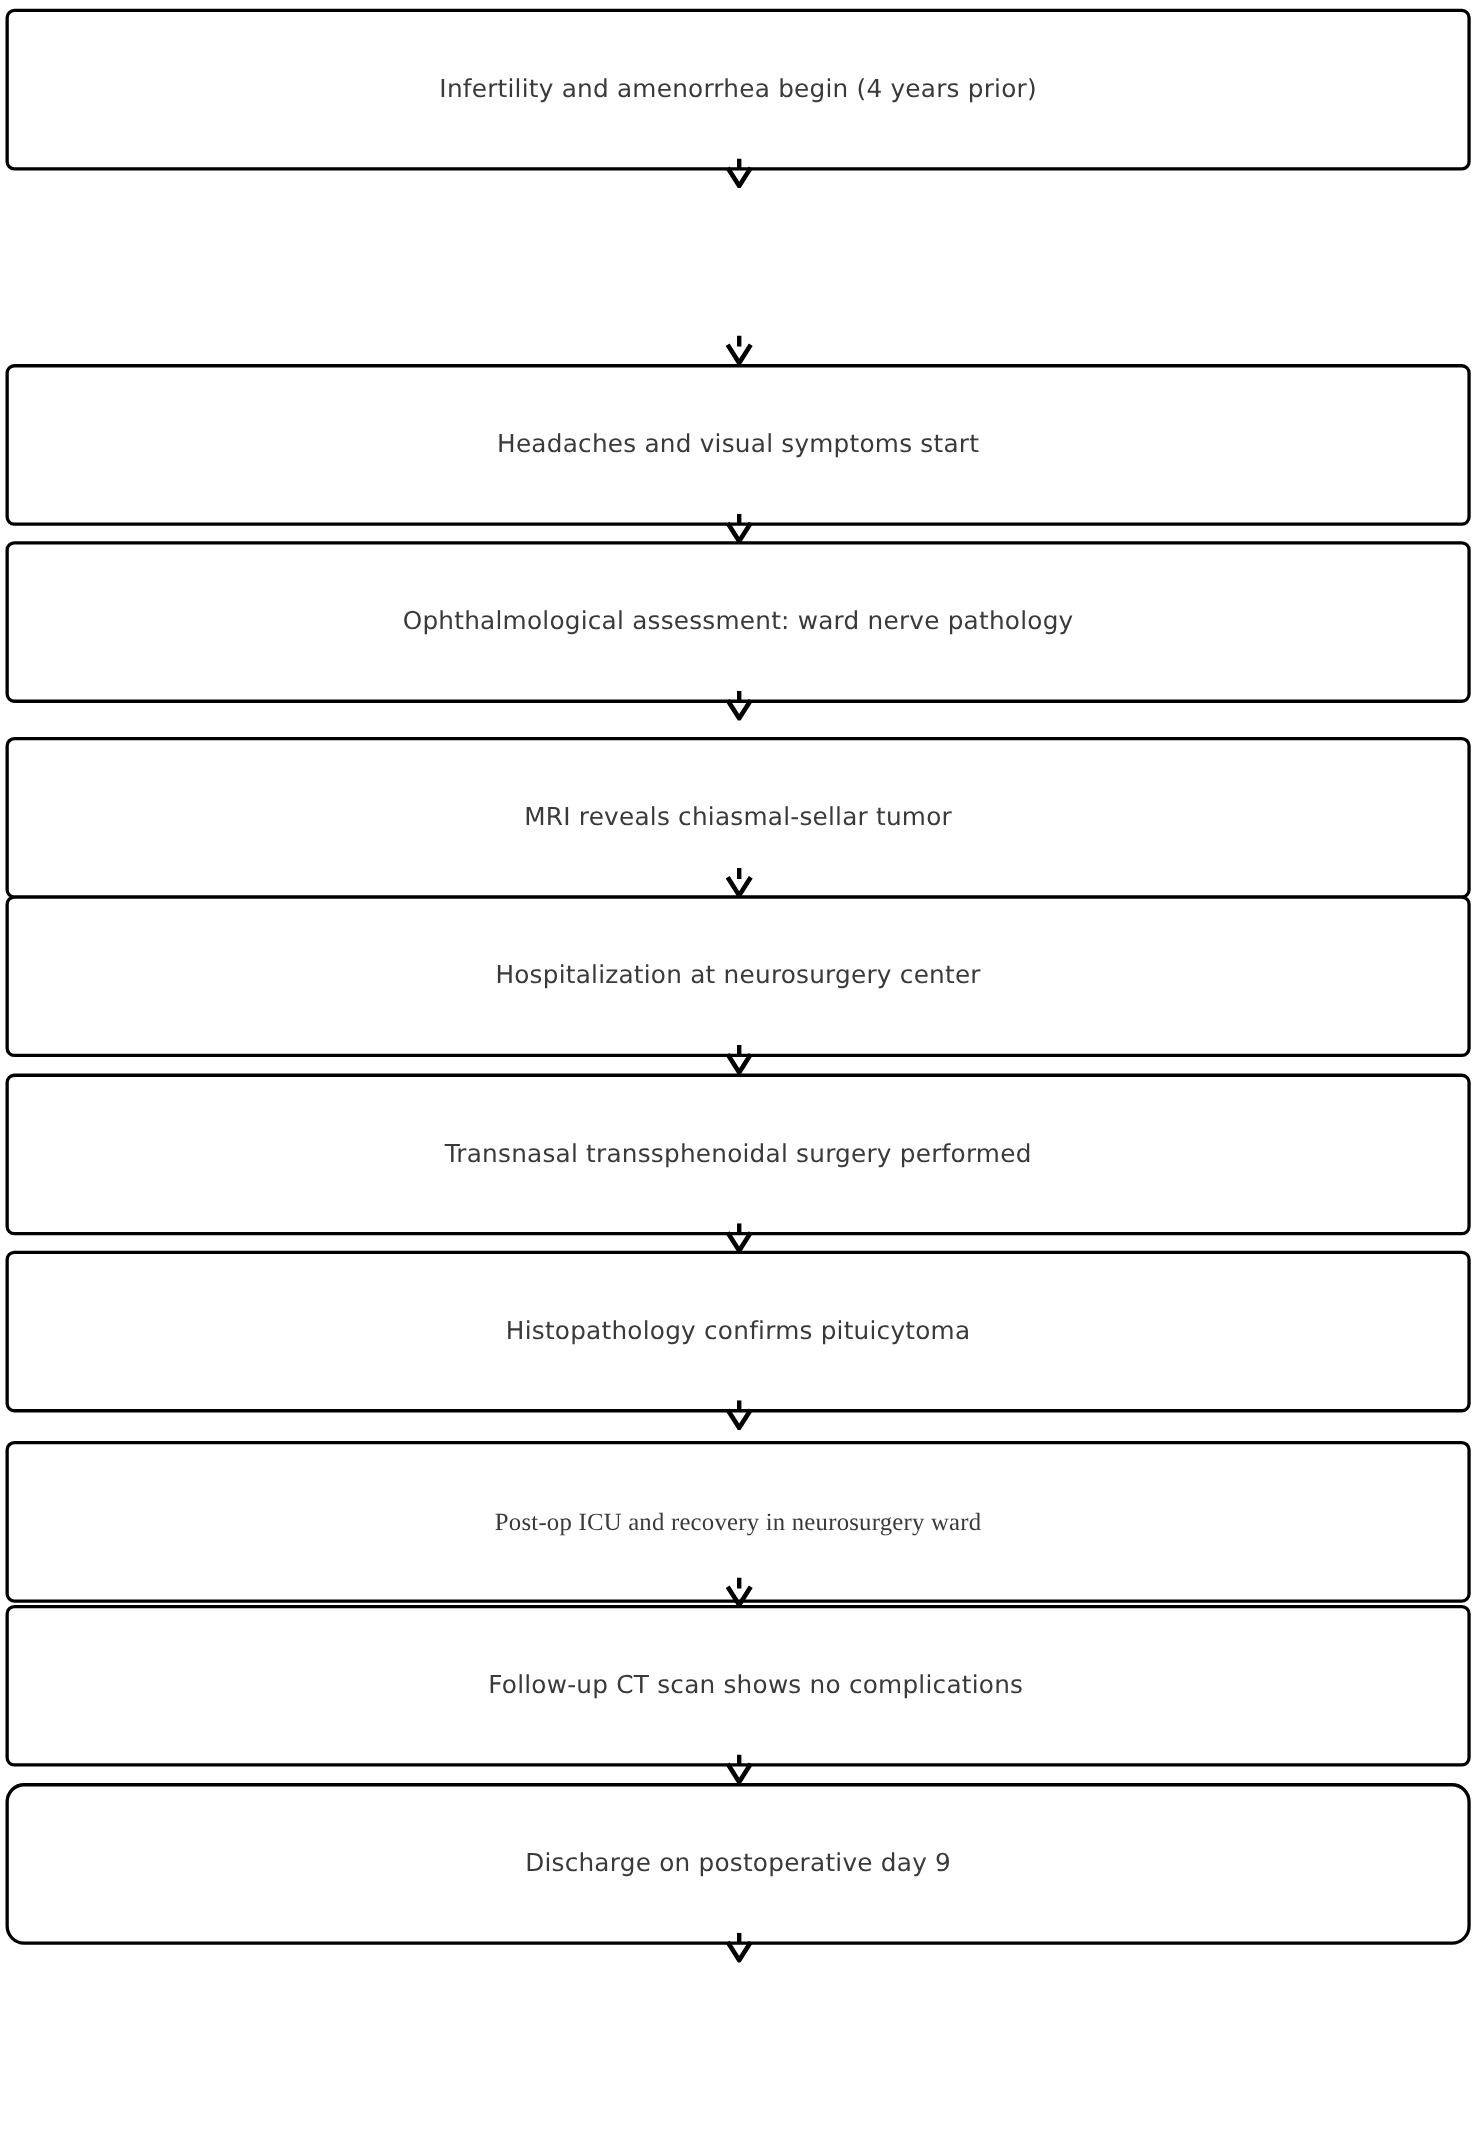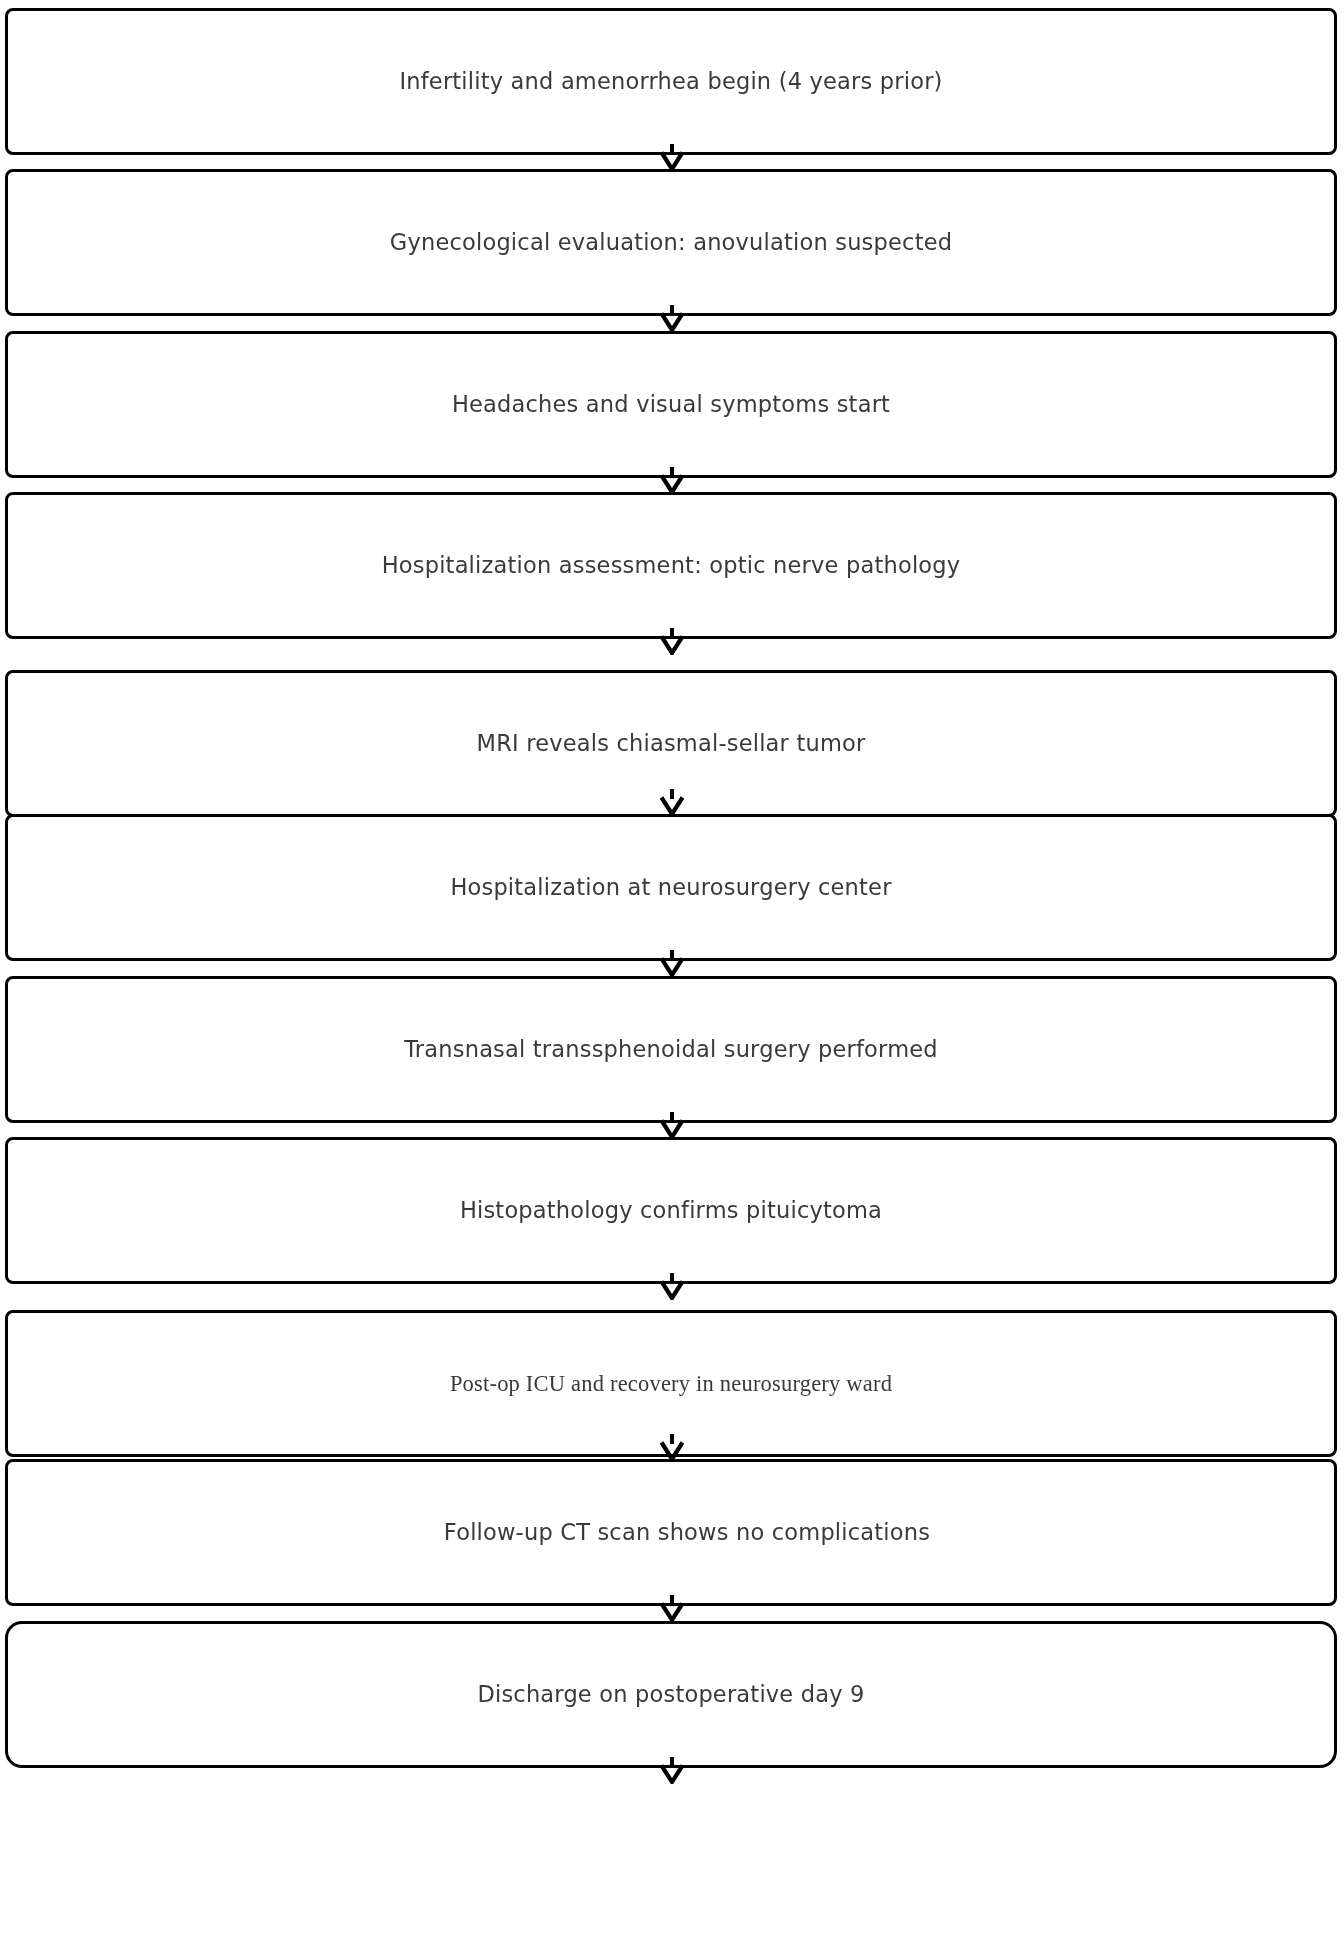--- a/index.html
+++ b/index.html
@@ -54,40 +54,37 @@
 <div class="flowchart">
     <div class="node" style="top: 8px;">
     <span class="node-label">Infertility and amenorrhea begin (4 years prior)</span>
   </div>
     <div class="arrow" style="top: 144px;">
     <svg width="30" height="27" viewBox="0 0 30 27" xmlns="http://www.w3.org/2000/svg">
       <path d="M15 0 L15 10" fill="none" stroke="#000000" stroke-width="4"></path>
       <path d="M4.5 8.5 L15 25 L25.5 8.5" fill="none" stroke="#000000" stroke-width="4.2" stroke-linejoin="miter"></path>
     </svg>
   </div>
-    <div class="node" style="top: 169.3px;">
-    <span class="node-label">Gynecological evaluation: anovulation suspected</span>
-  </div>
     <div class="arrow" style="top: 305.3px;">
     <svg width="30" height="27" viewBox="0 0 30 27" xmlns="http://www.w3.org/2000/svg">
       <path d="M15 0 L15 10" fill="none" stroke="#000000" stroke-width="4"></path>
       <path d="M4.5 8.5 L15 25 L25.5 8.5" fill="none" stroke="#000000" stroke-width="4.2" stroke-linejoin="miter"></path>
     </svg>
   </div>
     <div class="node" style="top: 330.5px;">
     <span class="node-label">Headaches and visual symptoms start</span>
   </div>
     <div class="arrow" style="top: 466.5px;">
     <svg width="30" height="27" viewBox="0 0 30 27" xmlns="http://www.w3.org/2000/svg">
       <path d="M15 0 L15 10" fill="none" stroke="#000000" stroke-width="4"></path>
       <path d="M4.5 8.5 L15 25 L25.5 8.5" fill="none" stroke="#000000" stroke-width="4.2" stroke-linejoin="miter"></path>
     </svg>
   </div>
     <div class="node" style="top: 491.8px;">
-    <span class="node-label">Hospitalization assessment: optic nerve pathology</span>
+    <span class="node-label">Ophthalmological assessment: ward nerve pathology</span>
   </div>
     <div class="arrow" style="top: 627.8px;">
     <svg width="30" height="27" viewBox="0 0 30 27" xmlns="http://www.w3.org/2000/svg">
       <path d="M15 0 L15 10" fill="none" stroke="#000000" stroke-width="4"></path>
       <path d="M4.5 8.5 L15 25 L25.5 8.5" fill="none" stroke="#000000" stroke-width="4.2" stroke-linejoin="miter"></path>
     </svg>
   </div>
     <div class="node" style="top: 670px;">
     <span class="node-label">MRI reveals chiasmal-sellar tumor</span>
   </div>

